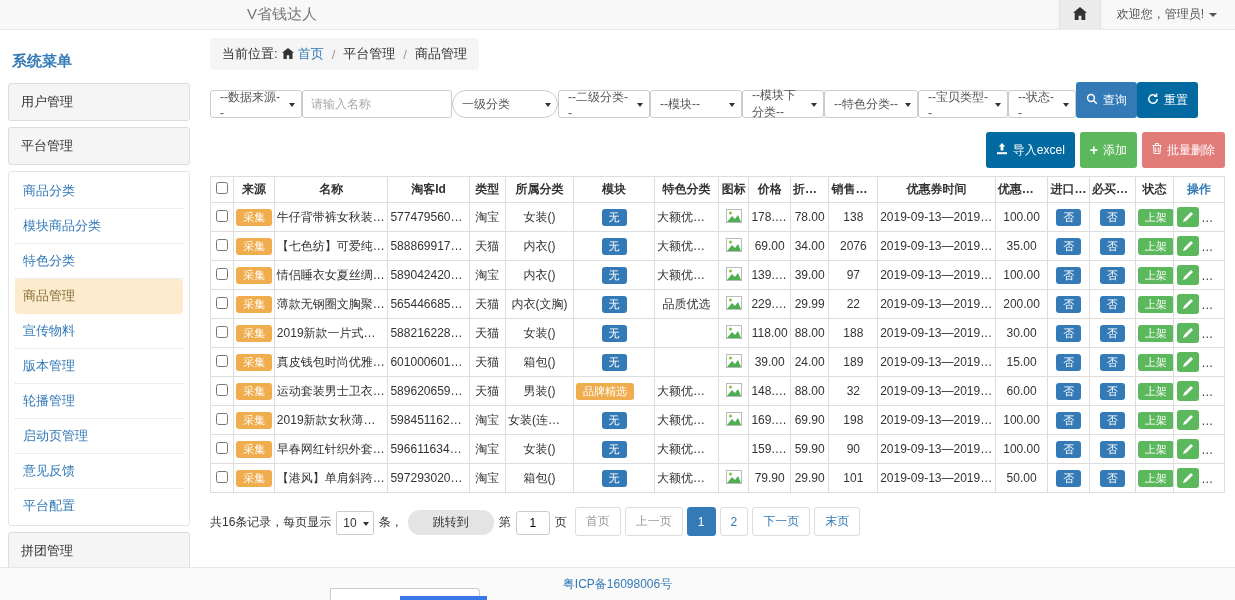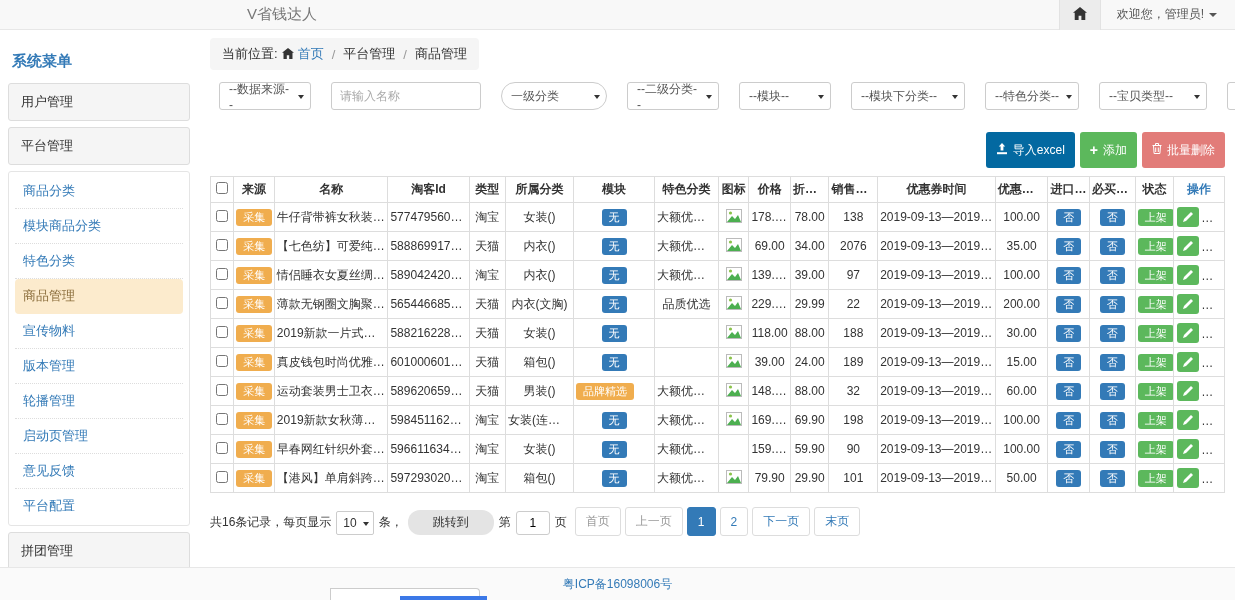--- a/index.html
+++ b/index.html
@@ -26,35 +26,35 @@
   .subitem { padding: 8px 8px; font-size: 13px; color: #337ab7; border-bottom: 1px dotted #ddd; cursor: pointer; }
   .subitem:last-child { border-bottom: none; }
   .subitem.active { background: #fcebcd; border-radius: 4px; color: #8a6d3b; border-bottom-color: transparent; }
   
   .main { position: absolute; left: 210px; top: 38px; right: 10px; }
   .breadcrumb { display: inline-flex; align-items: center; gap: 4px; background: #f5f5f5; border-radius: 4px;
                 padding: 7px 12px; font-size: 13px; color: #333; margin-bottom: 12px; }
   .breadcrumb a { color: #337ab7; text-decoration: none; cursor: pointer; }
   .breadcrumb .sep { color: #999; margin: 0 4px; }
   
-  .filter-row { display: flex; gap: 20px; align-items: flex-start; margin-bottom: 12px; margin-left: 9px; }
+  .filter-row { display: flex; gap: 0; align-items: flex-end; margin-bottom: 12px; }
   .fselect { height: 28px; border: 1px solid #ccc; border-radius: 3px; background: #fff; display: flex;
              align-items: center; font-size: 12px; color: #555; padding: 0 18px 0 9px; position: relative; cursor: pointer; flex: none; }
   .sel-caret { position: absolute; right: 6px; top: 12px; width: 0; height: 0;
                border-left: 3.5px solid transparent; border-right: 3.5px solid transparent; border-top: 4px solid #333; }
   .finput { height: 28px; border: 1px solid #ccc; border-radius: 3px; font-size: 12px; padding: 0 8px; color: #333; flex: none; }
   .finput::placeholder { color: #aaa; }
   [data-name="data-source-select"] { width: 92px; }
   [data-name="name-input"] { width: 150px; }
   [data-name="level1-category-select"] { width: 106px; border-radius: 14px; }
   [data-name="level2-category-select"] { width: 92px; }
   [data-name="module-select"] { width: 92px; }
-  [data-name="module-subcategory-select"] { width: 114px; }
+  [data-name="module-subcategory-select"] { width: 82px; }
   [data-name="feature-category-select"] { width: 94px; }
-  [data-name="item-type-select"] { width: 108px; }
+  [data-name="item-type-select"] { width: 90px; }
   [data-name="status-select"] { width: 68px; }
   .btn { border: none; border-radius: 3px; color: #fff; font-size: 12px; height: 36px;
          display: inline-flex; align-items: center; gap: 5px; padding: 12px 10px; cursor: pointer; flex: none; }
   .btn-primary { background: #337ab7; }
   .btn-info { background: #0369a1; }
   .btn-success { background: #5cb85c; }
   .btn-danger-light { background: #e27c79; }
   .actions { display: flex; justify-content: flex-end; gap: 5px; margin: 14px 0 8px; }
   
   table { width: 100%; border-collapse: collapse; table-layout: fixed; font-size: 12px; }

